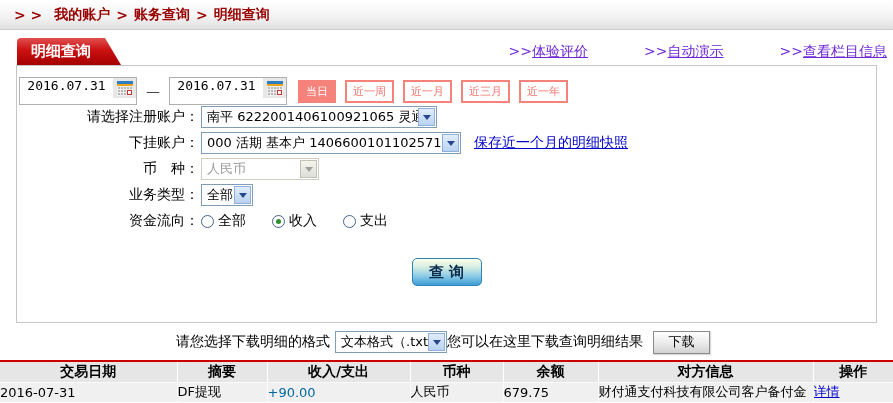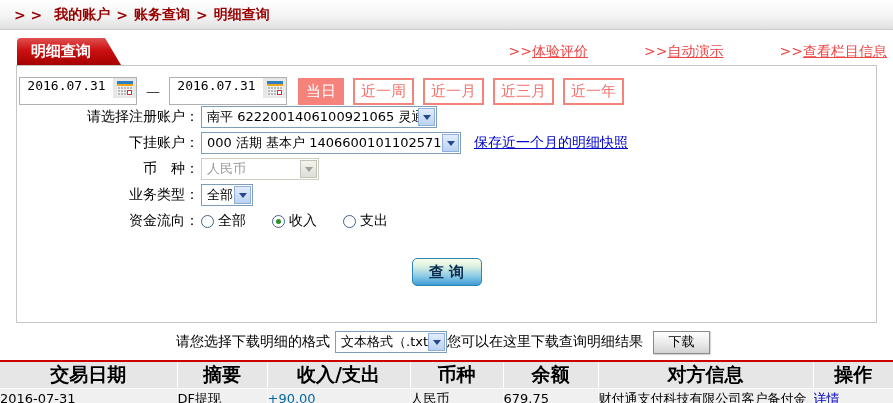--- a/index.html
+++ b/index.html
@@ -43,21 +43,21 @@
     font-weight: bold;
     font-size: 15px;
     clip-path: polygon(0 0, calc(100% - 16px) 0, 100% 100%, 0 100%);
     border-radius: 4px 0 0 0;
   }
   .toplinks {
     margin-left: auto;
     display: flex;
     align-items: center;
   }
-  .toplink { color: #ef4444; font-size: 14px; cursor: pointer; white-space: nowrap; }
+  .toplink { color: #6d28d9; font-size: 14px; cursor: pointer; white-space: nowrap; }
   .toplink + .toplink { margin-left: 56px; }
   .toplink .lk { text-decoration: underline; }
 
   
   .formbox {
     margin: 0 16px;
     height: 258px;
     border: 1px solid #c6c6c6;
     background: #ffffff;
     padding-top: 12px;
@@ -83,21 +83,21 @@
   }
   .dash { margin: 0 9px; color: #444; }
 
   
   .qbtn {
     margin-left: 9px;
     padding: 2px 6px;
     border: 2px solid #f5827b;
     background: #ffffff;
     color: #f4736d;
-    font-size: 15px;
+    font-size: 11px;
     cursor: pointer;
     white-space: nowrap;
   }
   .qbtn.active { background: #f5827b; color: #ffffff; }
   .qbtn.first { margin-left: 11px; }
 
   
   .sel {
     height: 22px;
     border: 1px solid #7f9db9;
@@ -162,21 +162,21 @@
     font-size: 13px; color: #000;
     cursor: pointer;
     box-shadow: 1px 1px 1px rgba(0,0,0,0.15);
   }
 
   
   .redline { margin-top: 6px; border-top: 2px solid #cc0000; }
   table.result { width: 893px; border-collapse: collapse; table-layout: fixed; }
   table.result th {
     height: 20px; background: #e6e6e6;
-    font-size: 19px; font-weight: bold; text-align: center;
+    font-size: 14px; font-weight: bold; text-align: center;
     border-left: 1px solid #ffffff; border-bottom: 1px solid #fbfbfb;
   }
   table.result th:first-child { border-left: none; }
   table.result td {
     height: 20px; background: #f0f0f0;
     font-size: 13px; 
     border-left: 1px solid #fafafa;
     white-space: nowrap; overflow: hidden;
   }
   table.result td:first-child { border-left: none; }

